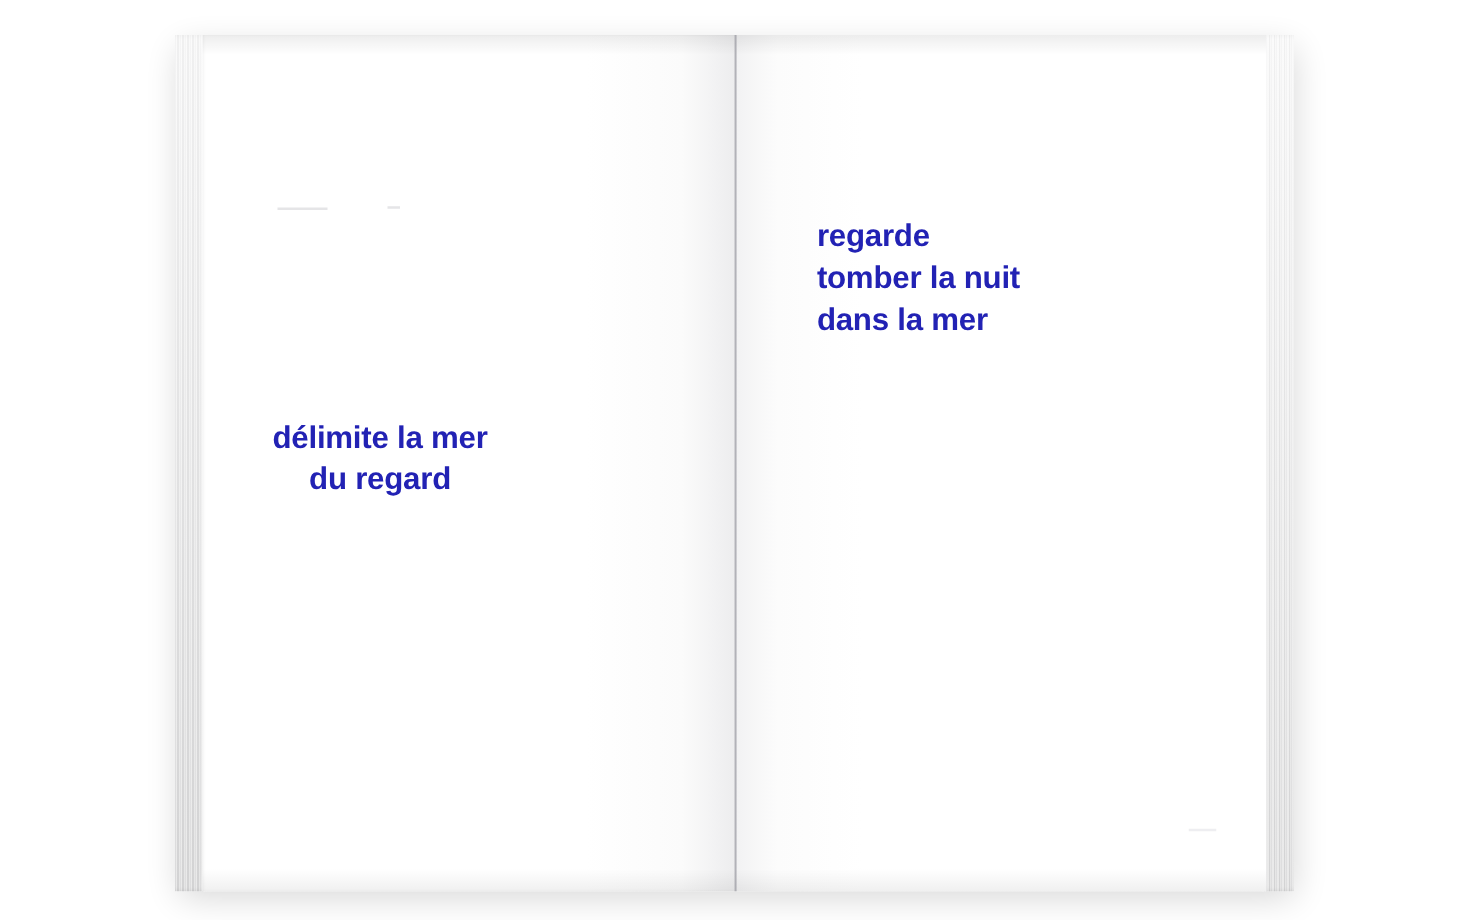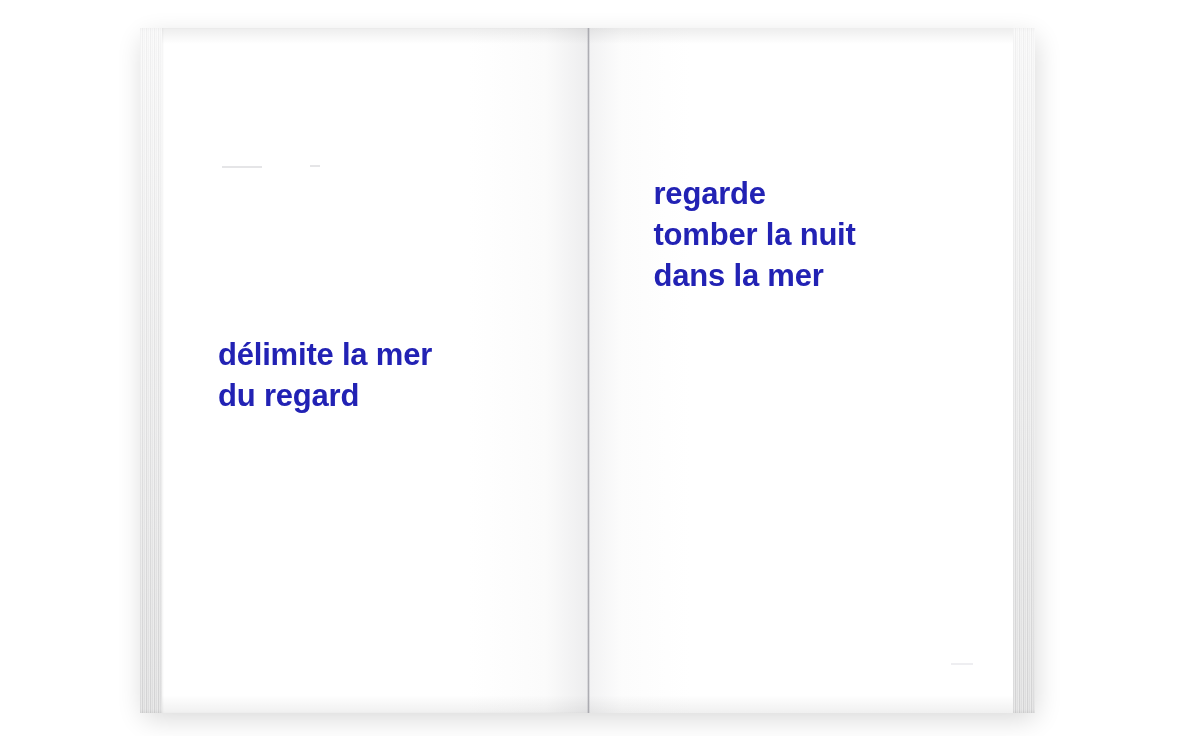--- a/index.html
+++ b/index.html
@@ -88,20 +88,21 @@
     width: 50%;
     height: 100%;
     background: #ffffff;
     box-sizing: border-box;
   }
 
   
   .page.left {
     background: linear-gradient(to right, #ffffff 0%, #ffffff 72%, #fbfbfb 90%, #ededee 100%);
     box-shadow: inset 1px 0 2px rgba(0,0,0,0.05);
+    text-align: center;
   }
   .page.right {
     background: linear-gradient(to left, #ffffff 0%, #ffffff 76%, #fcfcfc 92%, #f2f2f3 100%);
   }
 
   
   .spine {
     position: absolute;
     left: 50%;
     top: 0;
@@ -124,21 +125,21 @@
     left: 0; right: 0; bottom: 0;
     height: 18px;
     background: linear-gradient(to top, rgba(0,0,0,0.06), rgba(0,0,0,0));
     pointer-events: none;
   }
 
   .poem {
     position: absolute;
     color: #2222b4;
     font-weight: bold;
-    font-size: 31px;
+    font-size: 25px;
     line-height: 1.33;
     letter-spacing: -0.2px;
     white-space: pre-line;
   }
 
   .poem.left-verse {
     left: 56px;
     top: 306px;
   }
 

